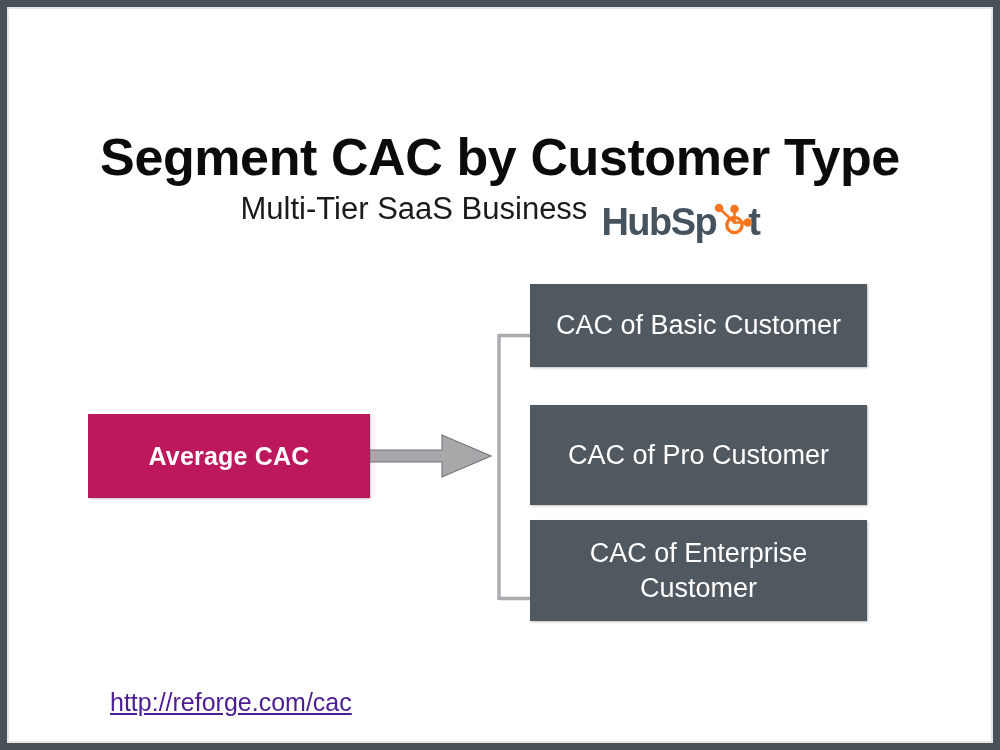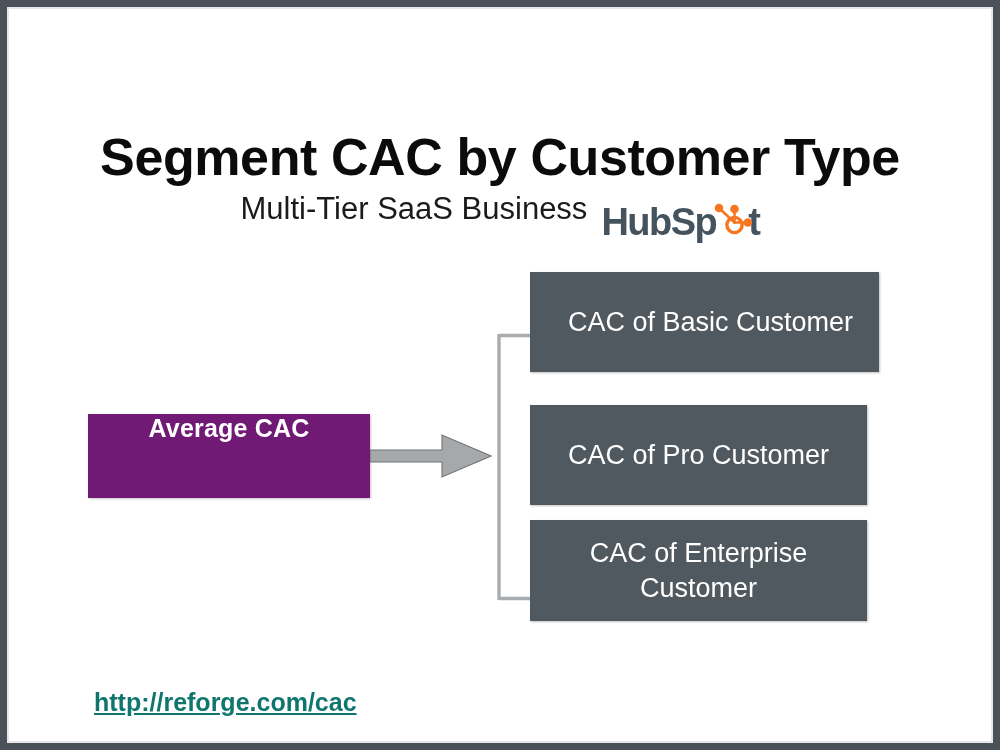--- a/index.html
+++ b/index.html
@@ -119,22 +119,23 @@
     margin-left: -2px;
   }
 
   
   .source-box {
     position: absolute;
     left: 79px;
     top: 405px;
     width: 282px;
     height: 84px;
-    background: #701a75;
-    display: flex;
+    background: #be185d;
+    display: flex;
+    align-items: center;
     justify-content: center;
     box-shadow: 1px 1px 2px rgba(0,0,0,0.22);
   }
   .source-box-label {
     font-size: 25px;
     font-weight: bold;
     color: #ffffff;
     letter-spacing: 0.2px;
     white-space: nowrap;
   }
@@ -171,35 +172,34 @@
     text-align: center;
     box-shadow: 1px 1px 2px rgba(0,0,0,0.25);
   }
   .seg-box-label {
     font-size: 27px;
     font-weight: 400;
     color: #ffffff;
     line-height: 1.28;
     padding: 0 12px;
   }
-  #seg-0 { top: 263px; height: 100px; padding-left: 12px; }
+  #seg-0 { top: 275px; height: 83px; }
   #seg-1 { top: 396px; height: 100px; }
   #seg-2 { top: 511px; height: 101px; }
 
   
   .footer-link {
     position: absolute;
-    left: 85px;
+    left: 101px;
     top: 679px;
     font-size: 25px;
-    color: #0f766e;
+    color: #4c1d95;
     text-decoration: underline;
     letter-spacing: 0px;
     white-space: nowrap;
-    font-weight: bold;
   }
 </style>
 </head>
 <body>
 
 <div id="slide">
 
   <div class="canvas">
 
     <div class="title">Segment CAC by Customer Type</div>

